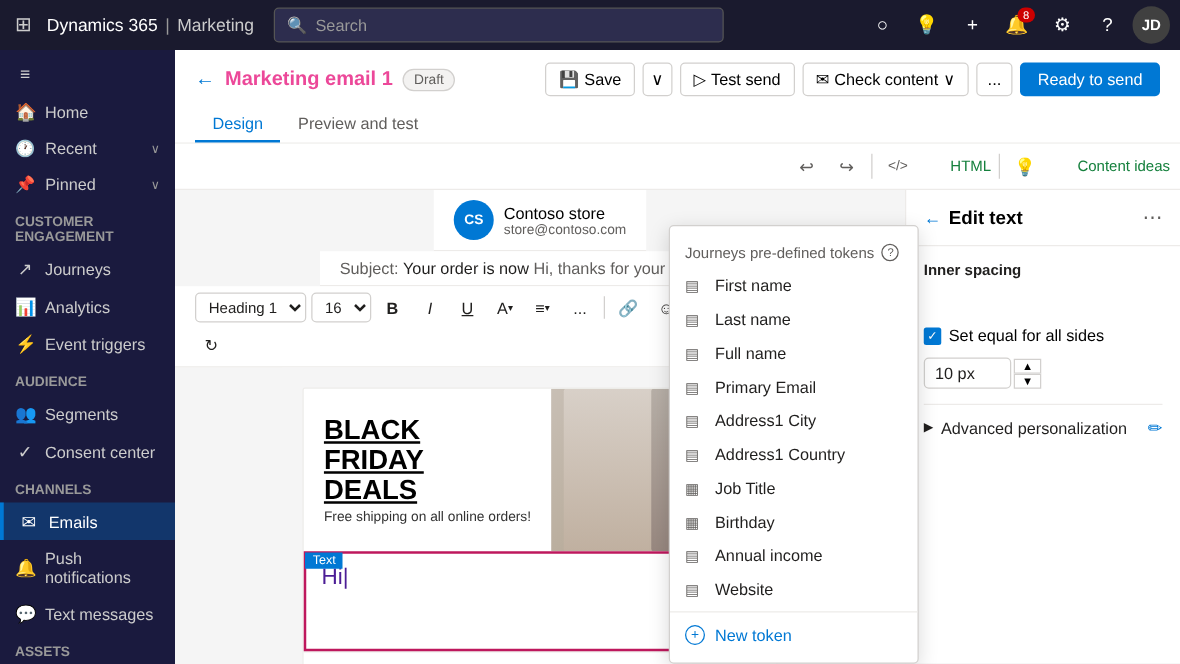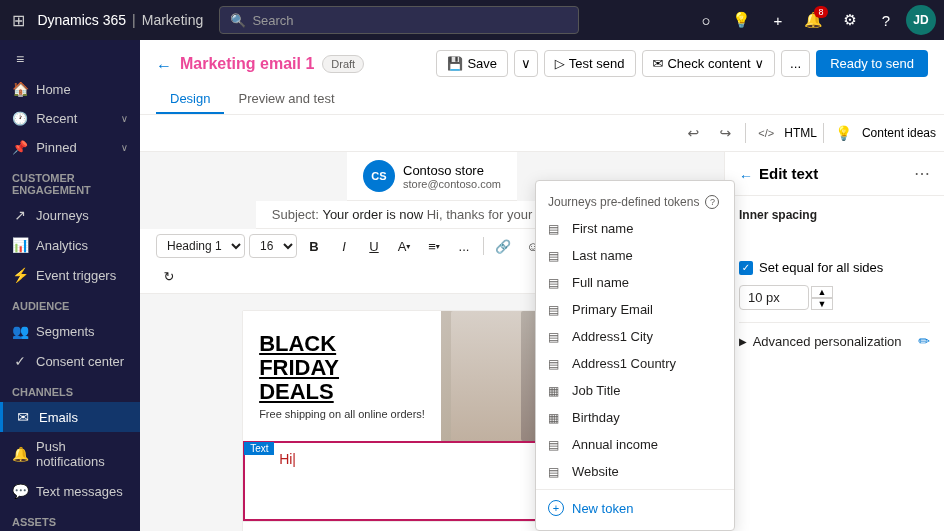--- a/index.html
+++ b/index.html
@@ -46,21 +46,21 @@
       cursor: pointer; color: white; border-radius: 4px;
       font-size: 15px; position: relative;
     }
     .notif-badge {
       position: absolute; top: 2px; right: 2px;
       background: #c00; color: white; font-size: 9px;
       border-radius: 8px; padding: 1px 4px; min-width: 14px; text-align: center;
     }
     .avatar-btn {
       width: 30px; height: 30px;
-      background: #0f766e; border-radius: 50%;
+      background: #404040; border-radius: 50%;
       display: flex; align-items: center; justify-content: center;
       color: white; font-size: 12px; font-weight: 600; cursor: pointer;
     }
 
     
     .main-layout { display: flex; height: calc(531px - 40px); }
 
     
     .sidebar {
       width: 140px;
@@ -115,21 +115,21 @@
     .tab { padding: 6px 14px; cursor: pointer; font-size: 13px; color: #605e5c; border-bottom: 2px solid transparent; }
     .tab.active { color: #0078d4; border-bottom: 2px solid #0078d4; font-weight: 500; }
 
     
     .editor-toolbar-row {
       display: flex; align-items: center; justify-content: flex-end;
       padding: 4px 8px; gap: 4px; background: white; border-bottom: 1px solid #edebe9;
     }
     .toolbar-btn { width: 28px; height: 28px; display: flex; align-items: center; justify-content: center; cursor: pointer; border-radius: 4px; color: #605e5c; font-size: 14px; border: none; background: none; }
     .toolbar-sep { width: 1px; height: 20px; background: #d2d0ce; margin: 0 2px; }
-    .toolbar-label { font-size: 12px; color: #000000; }
+    .toolbar-label { font-size: 12px; color: #15803d; margin-left: 24px; }
 
     
     .editor-body { display: flex; flex: 1; overflow: hidden; }
 
     
     .email-canvas { flex: 1; overflow-y: auto; background: #f5f5f5; display: flex; flex-direction: column; align-items: center; }
 
     
     .sender-row {
       background: white; border-bottom: 1px solid #edebe9;
@@ -185,21 +185,21 @@
       overflow: hidden; position: relative;
     }
     .text-block {
       border: 2px solid #be185d; padding: 8px 12px; min-height: 80px;
       position: relative;
     }
     .text-block-label {
       position: absolute; top: -1px; left: -1px;
       background: #0078d4; color: white; font-size: 10px; padding: 1px 6px;
     }
-    .text-input { font-size: 14px; color: #b91c1c; outline: none; min-height: 60px; margin-left: 22px; }
+    .text-input { font-size: 18px; color: #4c1d95; outline: none; min-height: 60px; }
 
     
     .personalization-dropdown {
       position: absolute;
       top: 180px;
       left: 535px;
       background: white;
       border: 1px solid #d2d0ce;
       border-radius: 4px;
       box-shadow: 0 4px 16px rgba(0,0,0,0.15);

